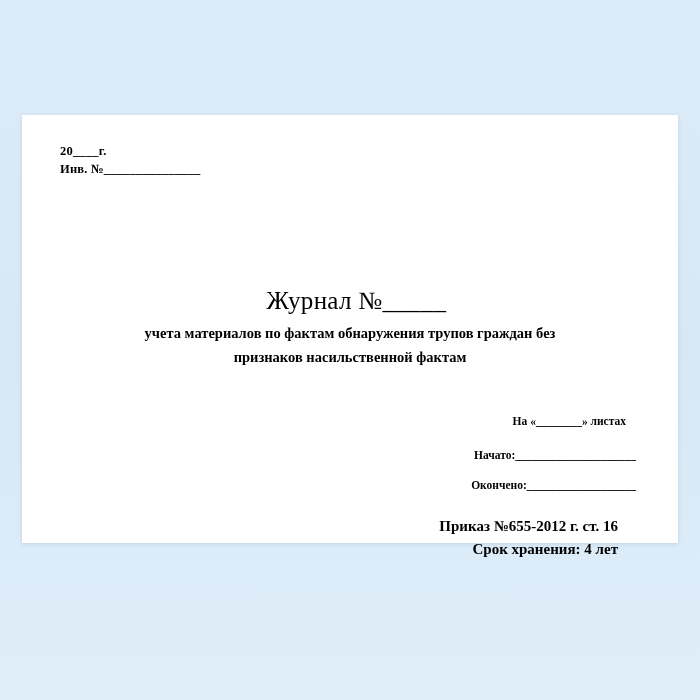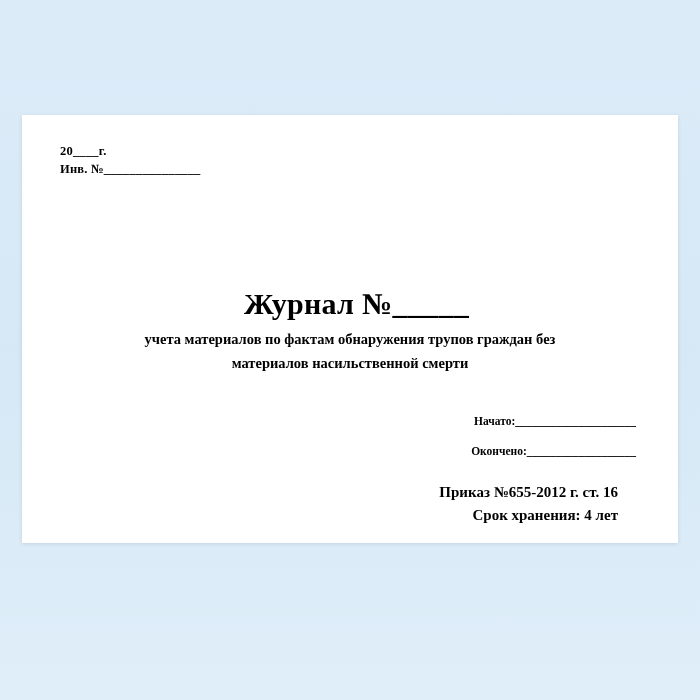--- a/index.html
+++ b/index.html
@@ -53,22 +53,22 @@
   
   .title-block {
     position: absolute;
     left: 0;
     right: 0;
     top: 172px;
     text-align: center;
   }
   .main-title {
     font-family: "Liberation Serif", serif;
-    font-weight: bold;
-    font-size: 30px;
+    font-weight: normal;
+    font-size: 25px;
     color: #000;
     letter-spacing: 0.3px;
     white-space: pre;
     margin-left: 13px;
   }
   .subtitle {
     font-family: "Liberation Serif", serif;
     font-weight: bold;
     font-size: 14.5px;
     color: #000;
@@ -118,25 +118,26 @@
 
       <div class="topleft">
         <div>20____г.</div>
         <div>Инв. №_______________</div>
       </div>
 
       <div class="title-block">
         <div class="main-title">Журнал №_____</div>
         <div class="subtitle">
           <div>учета материалов по фактам обнаружения трупов граждан без</div>
-          <div>материалов насильственной смерти</div>
+          <div>признаков насильственной фактам</div>
         </div>
       </div>
 
       <div class="bottom-right">
+        <div class="br-line first">На «________» листах</div>
         <div class="br-line">Начато:_____________________</div>
         <div class="br-line">Окончено:___________________</div>
         <div class="order-block">
           <div>Приказ №655-2012 г. ст. 16</div>
           <div>Срок хранения: 4 лет</div>
         </div>
       </div>
 
     </div>
   </div>

